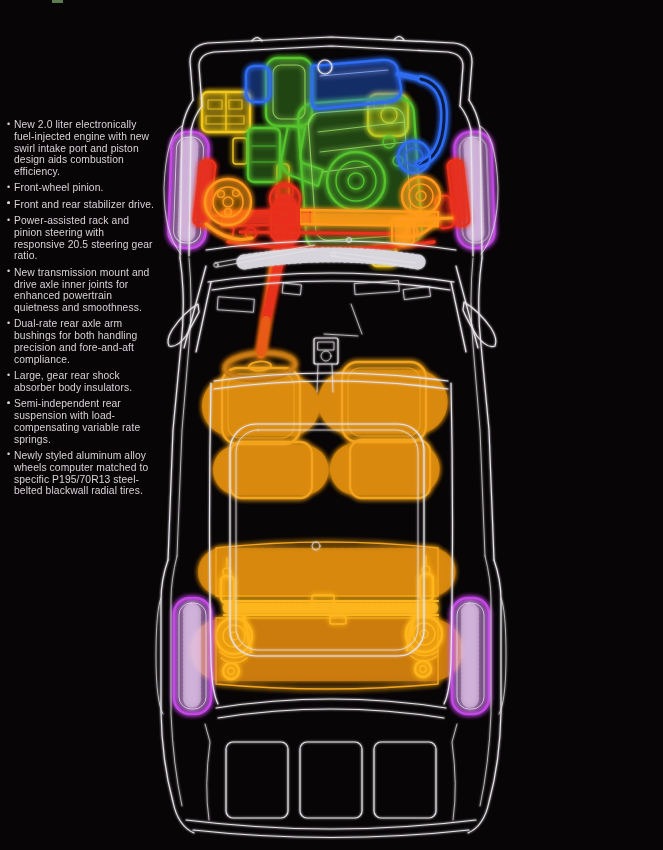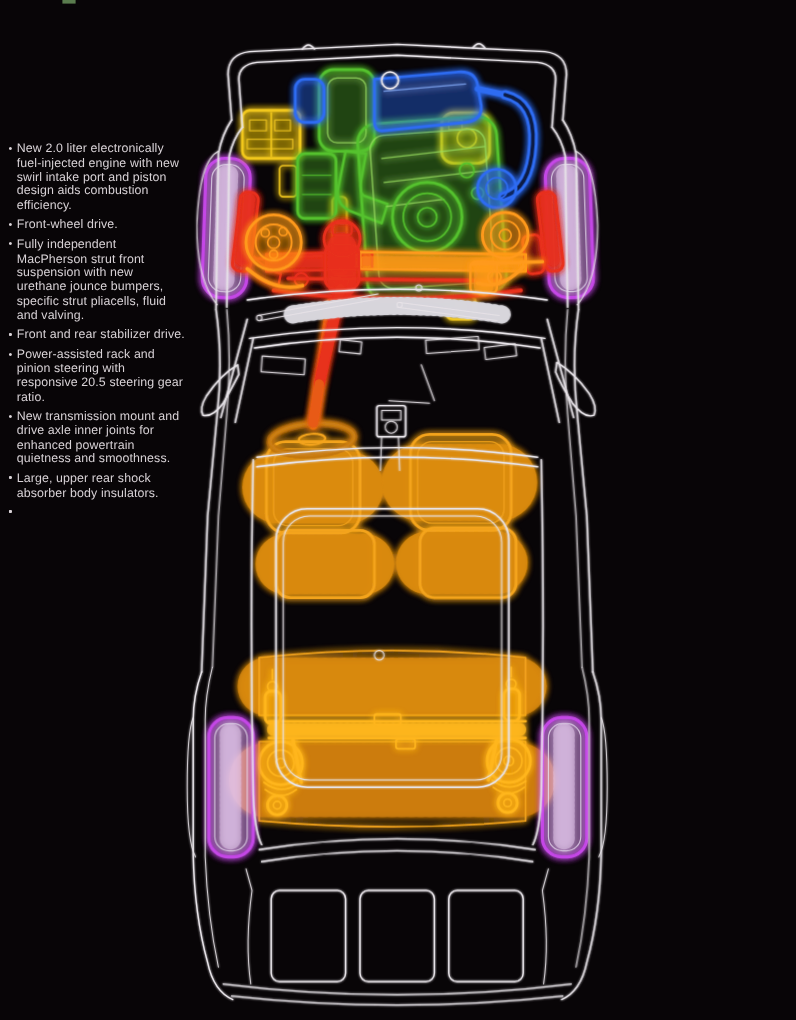--- a/index.html
+++ b/index.html
@@ -247,25 +247,25 @@
       <path d="M205,724 L210,742 Q204,786 209,820 M457,724 L452,742 Q458,786 453,820" class="w2"></path>
       <rect x="226" y="742" width="62" height="76" rx="7" class="w"></rect>
       <rect x="300" y="742" width="62" height="76" rx="7" class="w"></rect>
       <rect x="374" y="742" width="62" height="76" rx="7" class="w"></rect>
       <path d="M186,820 Q331,838 476,820 M193,830 Q331,845 469,830" class="w"></path>
     </g>
   </svg>
 
   <ul class="features">
     <li><span class="b">•</span><span>New 2.0 liter electronically fuel-injected engine with new swirl intake port and piston design aids combustion efficiency.</span></li>
-    <li><span class="b">•</span><span>Front-wheel drive.</span></li>
-    <li><span class="b">•</span><span>Fully independent MacPherson strut front suspension with new urethane jounce bumpers, specific strut pliacells, fluid and valving.</span></li>
+    <li><span class="b">•</span><span>Front-wheel pinion.</span></li>
+    <li><span class="b">•</span></li>
     <li><span class="b">•</span></li>
     <li><span class="b">•</span><span>Front and rear stabilizer drive.</span></li>
     <li><span class="b">•</span><span>Power-assisted rack and pinion steering with responsive 20.5 steering gear ratio.</span></li>
     <li><span class="b">•</span><span>New transmission mount and drive axle inner joints for enhanced powertrain quietness and smoothness.</span></li>
+    <li><span class="b">•</span><span>Dual-rate rear axle arm bushings for both handling precision and fore-and-aft compliance.</span></li>
+    <li><span class="b">•</span><span>Large, gear rear shock absorber body insulators.</span></li>
     <li><span class="b">•</span></li>
-    <li><span class="b">•</span><span>Large, upper rear shock absorber body insulators.</span></li>
-    <li><span class="b">•</span></li>
-    <li><span class="b">•</span></li>
-    <li><span class="b">•</span></li>
+    <li><span class="b">•</span><span>Semi-independent rear suspension with load-compensating variable rate springs.</span></li>
+    <li><span class="b">•</span><span>Newly styled aluminum alloy wheels computer matched to specific P195/70R13 steel-belted blackwall radial tires.</span></li>
   </ul>
 </div>
 
 </body></html>

